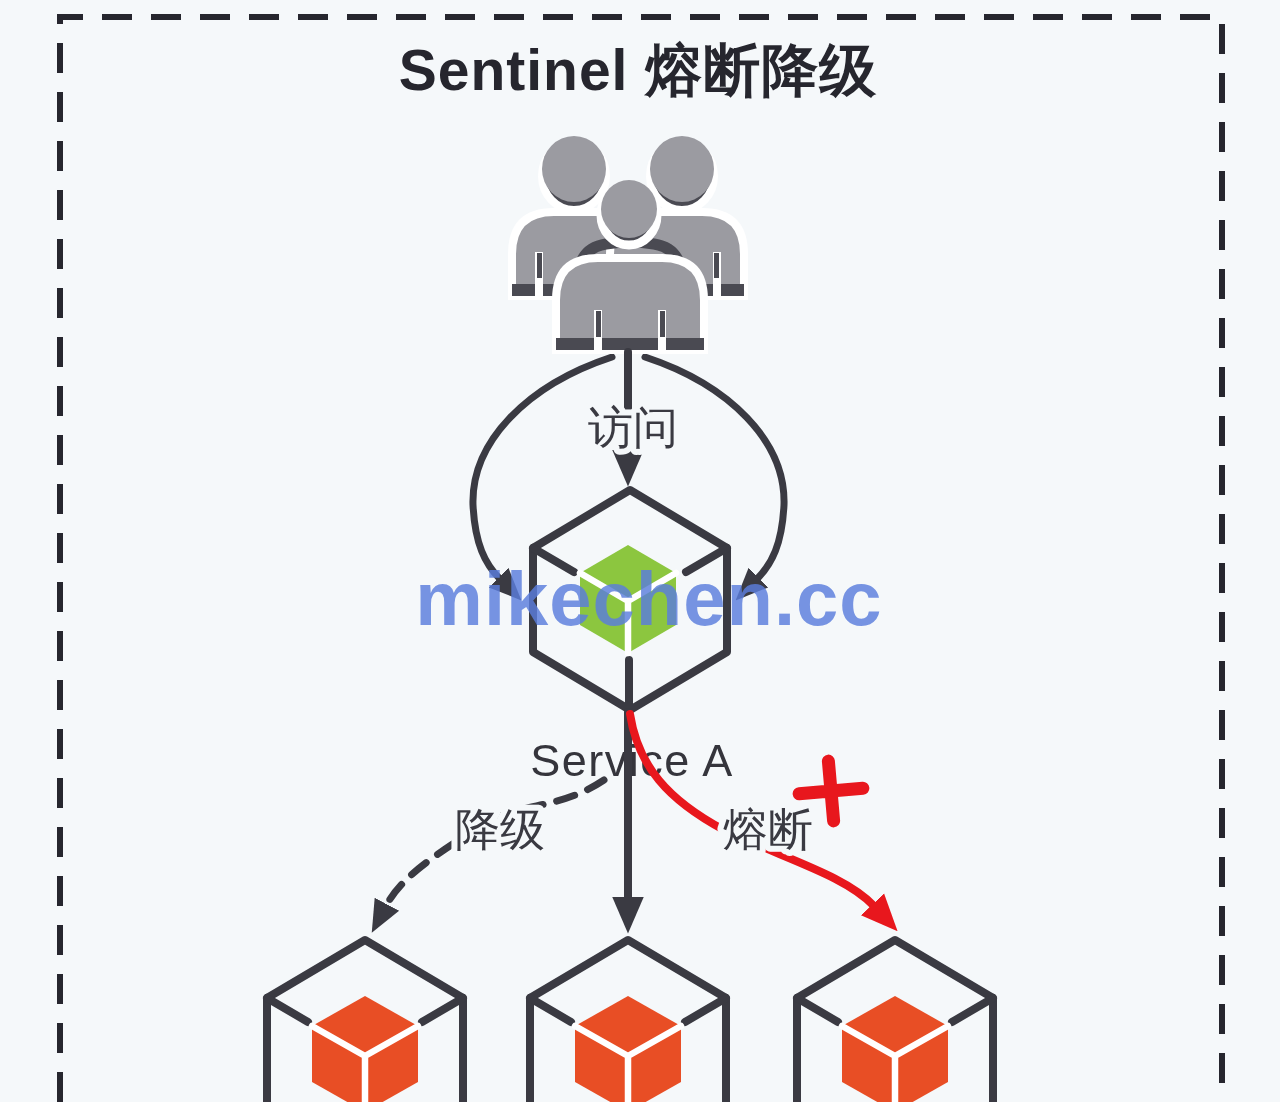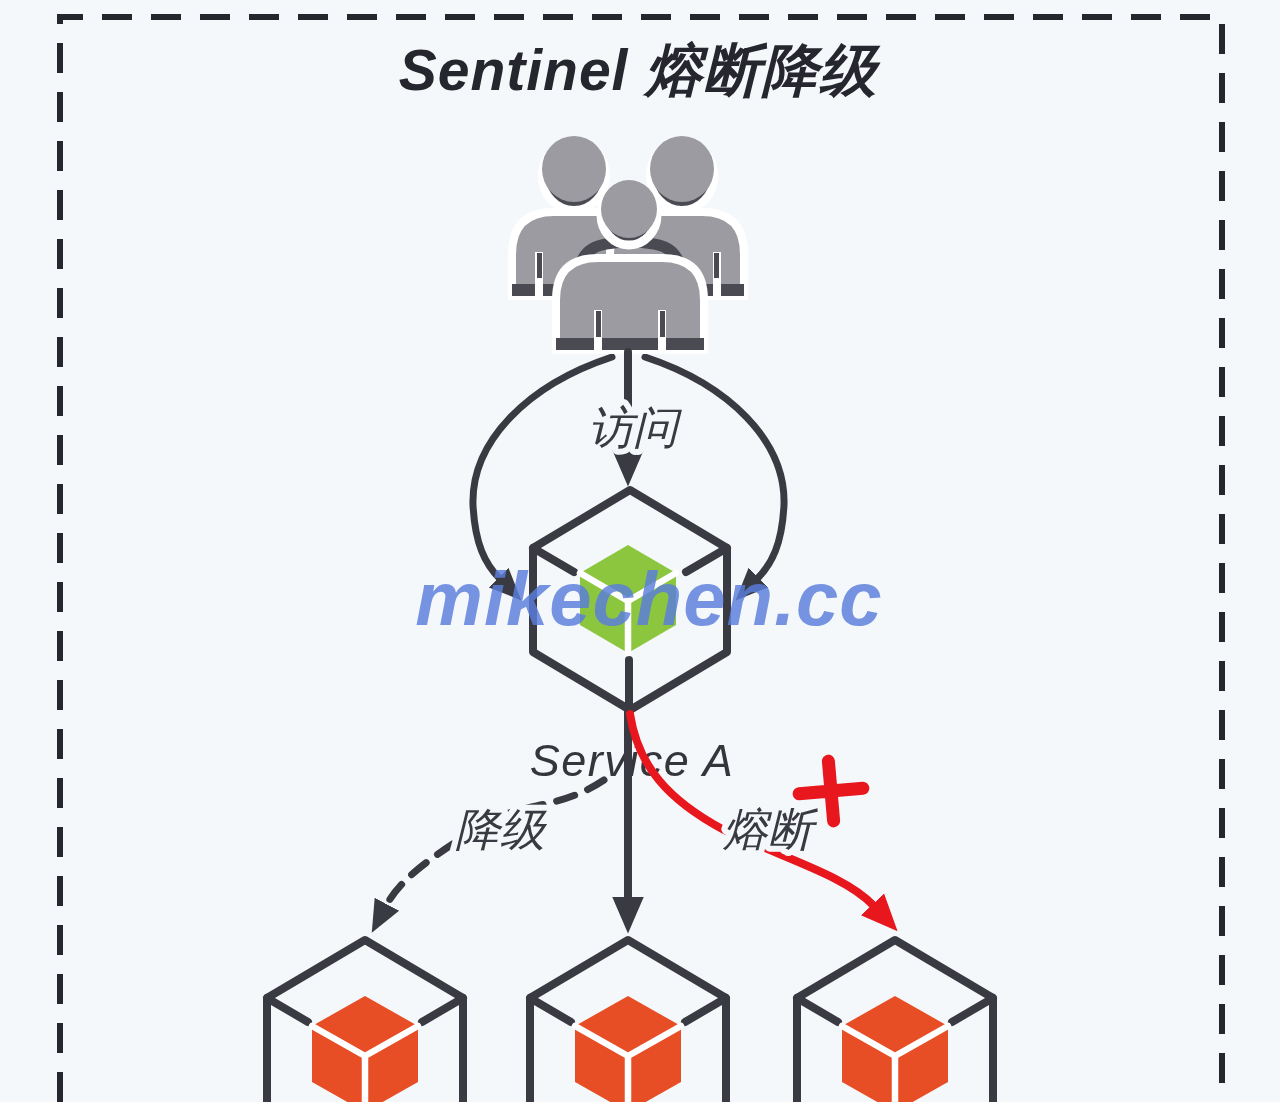--- a/index.html
+++ b/index.html
@@ -1,20 +1,19 @@
 <!DOCTYPE html>
 <html><head>
 <meta charset="utf-8">
 <style>
   html,body { margin:0; padding:0; background:#e8eaed; }
   #stage {
     width:1280px; height:1102px; position:relative;
     background:#f5f8fa; overflow:hidden;
     font-family:"Liberation Sans", sans-serif;
-    font-style:italic;
   }
   svg { display:block; }
   text { font-family:"Liberation Sans","DejaVu Sans",sans-serif; }
   .title-text { font-size:57px; font-weight:bold; letter-spacing:1px; }
   .label-cjk { font-size:45px; fill:#3a3a42; }
   .label-latin { font-size:45px; fill:#35353c; letter-spacing:1.5px; }
   .halo { paint-order:stroke; stroke:#f5f8fa; stroke-width:12px; stroke-linejoin:round; }
   .watermark-text { font-size:76px; font-weight:bold; letter-spacing:1px; opacity:0.82; }
   .outline-stroke { fill:none; stroke:#3a3a42; stroke-width:8; stroke-linecap:round; stroke-linejoin:round; }
   .thin-dark { fill:none; stroke:#3a3a42; stroke-width:7; stroke-linecap:round; }

